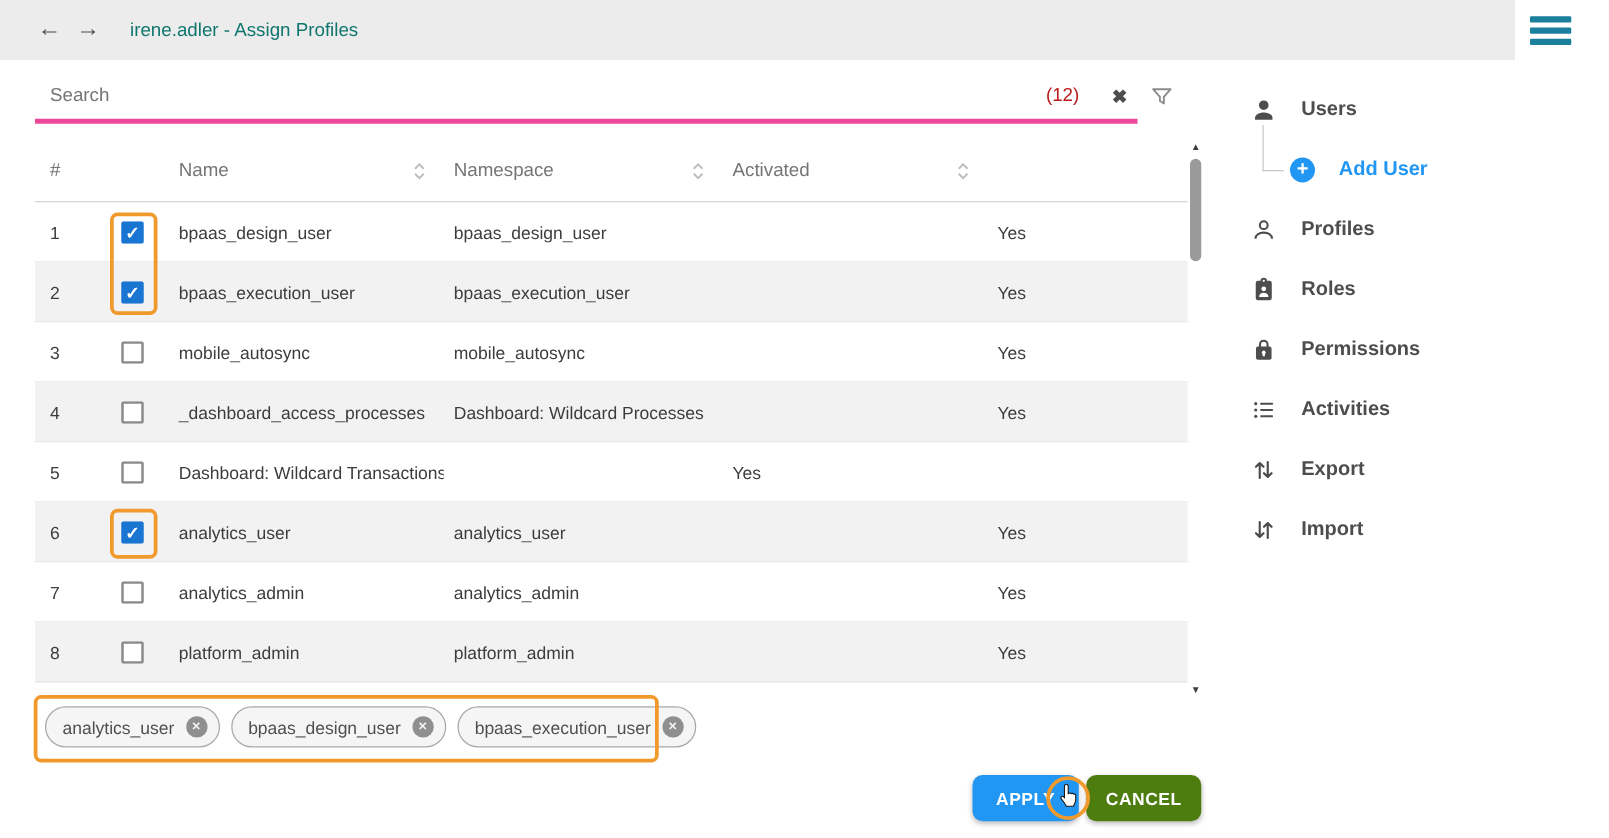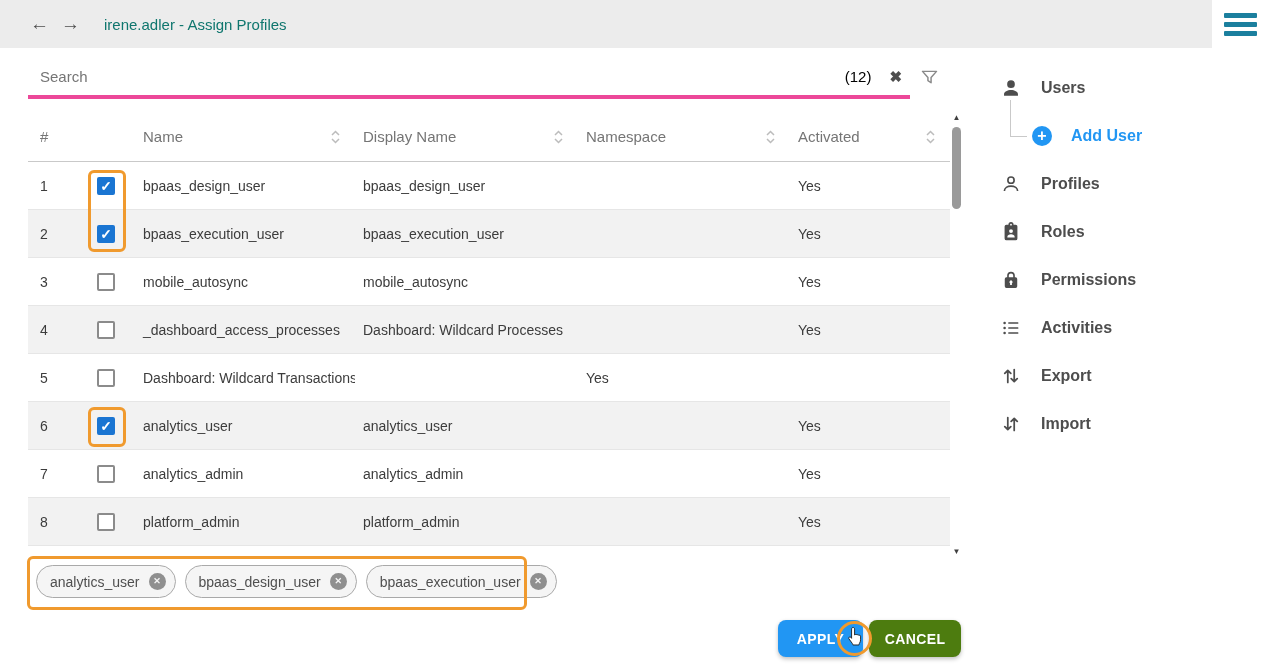--- a/index.html
+++ b/index.html
@@ -12,21 +12,21 @@
   .nav-back { margin-left: 30px; }
   .nav-fwd { margin-left: 12px; }
   .page-title { margin-left: 24px; font-size: 15px; color: #0f766e; }
   .hamburger { position: absolute; left: 1221px; top: 6px; width: 38px; height: 37px; background: #fff; display: flex; flex-direction: column; justify-content: center; gap: 4px; align-items: center; cursor: pointer; }
   .hamburger .bar { width: 33px; height: 5px; background: #1b7f9e; border-radius: 1px; }
 
   
   .search-bar { position: absolute; left: 28px; top: 58px; width: 882px; height: 41px; border-bottom: 4px solid #ec4899; display: flex; align-items: center; }
   .search-input { flex: 1; border: none; outline: none; background: transparent; font-family: inherit; font-size: 15px; color: #555; padding-left: 12px; }
   .search-input::placeholder { color: #757575; }
-  .result-count { font-size: 15px; color: #000000; margin-right: 18px; }
+  .result-count { font-size: 15px; color: #b91c1c; margin-right: 26px; }
   .clear-icon { font-size: 15px; font-weight: bold; color: #4d4d4d; margin-right: 8px; cursor: pointer; }
   .filter-icon { position: absolute; left: 919px; top: 67px; cursor: pointer; }
 
   
   .grid { position: absolute; left: 28px; top: 112px; width: 922px; }
   .grid-header, .grid-row { display: grid; grid-template-columns: 67px 40px 220px 223px 212px 160px; align-items: center; }
   .grid-header { height: 50px; border-bottom: 1px solid #c9c9c9; color: #757575; font-size: 15px; }
   .hcell { display: flex; align-items: center; justify-content: space-between; padding: 0 14px 0 8px; }
   .hcell.first { padding-left: 12px; }
   .grid-row { height: 48px; border-bottom: 1px solid #e6e6e6; font-size: 14px; color: #3c3c3c; background: #fff; }
@@ -106,27 +106,20 @@
       </div>
       <div class="hcell"></div>
       <div class="hcell">
         <span>Name</span>
         <svg width="11" height="16" viewBox="0 0 11 16" fill="none" stroke="#bcbcbc" stroke-width="1.5">
             <path d="M2 6l3.5-3.5L9 6"></path>
             <path d="M2 10l3.5 3.5L9 10"></path>
           </svg>
       </div>
       <div class="hcell">
-        <span>Display Name</span>
-        <svg width="11" height="16" viewBox="0 0 11 16" fill="none" stroke="#bcbcbc" stroke-width="1.5">
-            <path d="M2 6l3.5-3.5L9 6"></path>
-            <path d="M2 10l3.5 3.5L9 10"></path>
-          </svg>
-      </div>
-      <div class="hcell">
         <span>Namespace</span>
         <svg width="11" height="16" viewBox="0 0 11 16" fill="none" stroke="#bcbcbc" stroke-width="1.5">
             <path d="M2 6l3.5-3.5L9 6"></path>
             <path d="M2 10l3.5 3.5L9 10"></path>
           </svg>
       </div>
       <div class="hcell">
         <span>Activated</span>
         <svg width="11" height="16" viewBox="0 0 11 16" fill="none" stroke="#bcbcbc" stroke-width="1.5">
             <path d="M2 6l3.5-3.5L9 6"></path>

